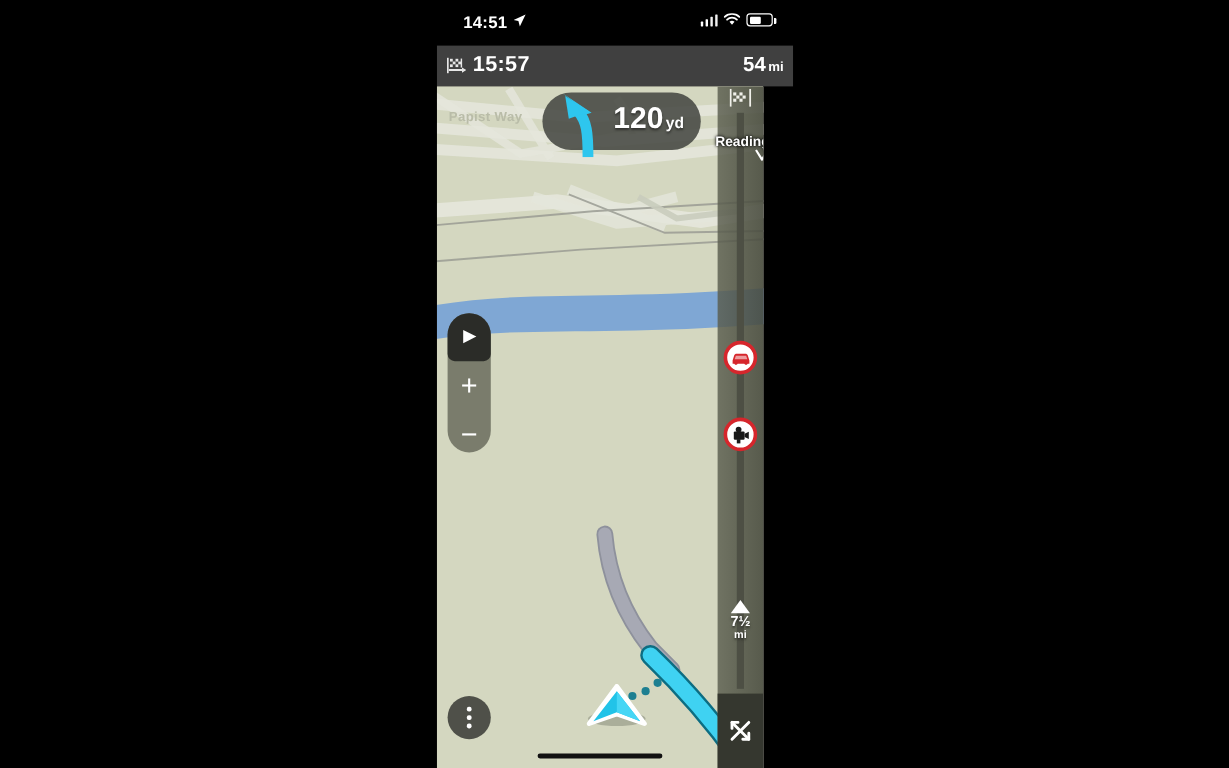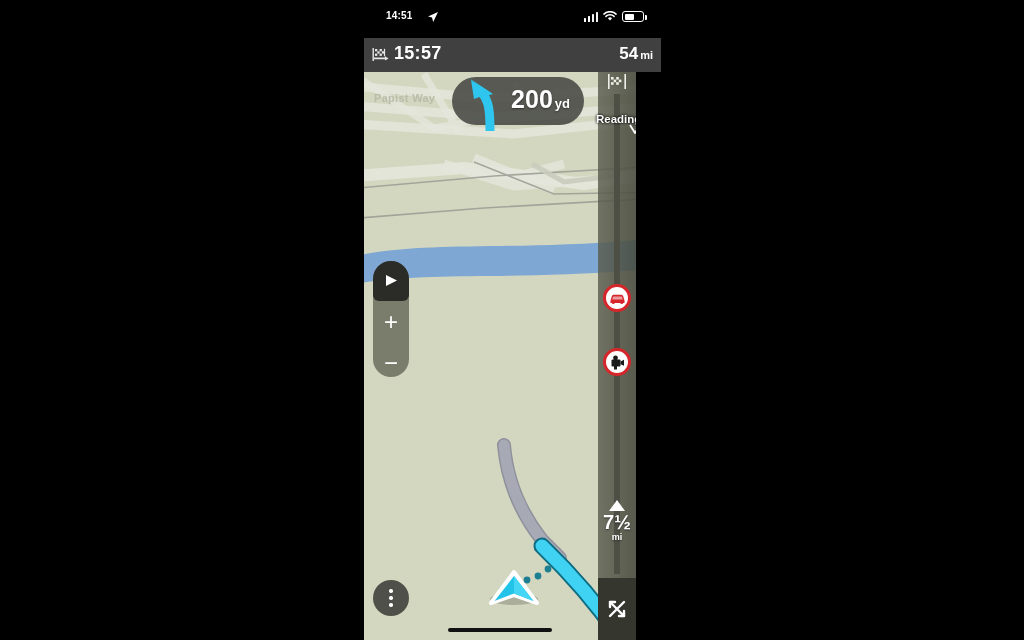--- a/index.html
+++ b/index.html
@@ -5,21 +5,21 @@
   html,body{margin:0;padding:0;background:#000;}
   body{width:1024px;height:640px;overflow:hidden;font-family:"Liberation Sans",sans-serif;}
 
   #screen{position:relative;width:1024px;height:640px;background:#000;}
 
   
   #phone{position:absolute;left:364px;top:0;width:297px;height:640px;background:#000;overflow:hidden;}
 
   
   .statusbar{position:absolute;left:0;top:0;width:297px;height:38px;color:#fff;}
-  .sb-time{position:absolute;left:22px;top:10px;font-size:10px;font-weight:bold;letter-spacing:.2px;}
+  .sb-time{position:absolute;left:22px;top:10px;font-size:14px;font-weight:bold;letter-spacing:.2px;}
   .sb-loc{position:absolute;left:63px;top:11px;width:12px;height:12px;}
   .sb-right{position:absolute;right:17px;top:11px;display:flex;align-items:center;gap:5px;}
   .bars{display:flex;align-items:flex-end;gap:1.5px;height:11px;}
   .bars i{display:block;width:2.5px;background:#fff;border-radius:.5px;}
   .bars i:nth-child(1){height:4px;opacity:1}
   .bars i:nth-child(2){height:6px;opacity:1}
   .bars i:nth-child(3){height:8px;opacity:.95}
   .bars i:nth-child(4){height:10px;opacity:.95}
   .batt{position:relative;width:22px;height:11px;border:1.5px solid #fff;border-radius:3px;box-sizing:border-box;}
   .batt::after{content:"";position:absolute;right:-4px;top:3px;width:2px;height:5px;background:#fff;border-radius:0 1px 1px 0;}
@@ -53,21 +53,21 @@
   .menu-btn{position:absolute;left:9px;top:508px;width:36px;height:36px;border-radius:50%;background:rgba(60,62,56,.88);display:flex;align-items:center;justify-content:center;flex-direction:column;gap:3.5px;}
   .menu-btn i{display:block;width:3.5px;height:3.5px;border-radius:50%;background:#fff;}
 
   
   .routebar{position:absolute;right:0;top:0;width:38px;height:568px;background:linear-gradient(to right,rgba(90,93,78,.82),rgba(70,73,60,.88));}
   .rb-line{position:absolute;left:16px;top:22px;width:6px;height:480px;background:#4d4f44;}
   .rb-flag{position:absolute;left:10px;top:2px;width:18px;height:15px;}
   .rb-icon{position:absolute;left:5px;width:28px;height:28px;border-radius:50%;background:#fff;border:3px solid #d6262c;box-sizing:border-box;display:flex;align-items:center;justify-content:center;}
   .rb-pos{position:absolute;left:0;width:38px;text-align:center;color:#fff;}
   .rb-pos .arw{display:block;margin:0 auto 1px;width:0;height:0;border-left:8px solid transparent;border-right:8px solid transparent;border-bottom:11px solid #fff;}
-  .rb-pos .d{font-size:20px;font-weight:bold;line-height:1;text-shadow:0 1px 2px rgba(0,0,0,.5);}
+  .rb-pos .d{font-size:12px;font-weight:bold;line-height:1;text-shadow:0 1px 2px rgba(0,0,0,.5);}
   .rb-pos .u{font-size:9px;font-weight:bold;line-height:1.3;text-shadow:0 1px 2px rgba(0,0,0,.5);}
   .rb-toggle{position:absolute;left:0;bottom:0;width:38px;height:62px;background:#35372f;display:flex;align-items:center;justify-content:center;}
 
   .streetlabel{position:absolute;color:#fff;font-size:11.5px;font-weight:bold;text-shadow:0 0 3px rgba(0,0,0,.9),0 0 2px rgba(0,0,0,.9);}
   .streetchev{position:absolute;}
 
   .homeind{position:absolute;left:50%;transform:translateX(-50%);bottom:8px;width:104px;height:4px;border-radius:2px;background:#111;}
 </style>
 </head>
 <body>
@@ -176,21 +176,21 @@
         <path d="M26 6 L45.5 31 L26 23.5 L6.5 31 Z" fill="#21c3e8"></path>
         <path d="M26 6 L45.5 31 L26 23.5 Z" fill="#46d6f5"></path>
       </svg>
 
       <div class="turnpanel">
         <svg class="turnarrow" viewBox="0 0 46 56">
           <path d="M26 56 C 26 36, 25 26, 18 18" stroke="#2ec6ee" stroke-width="9" fill="none" stroke-linecap="butt"></path>
           <path d="M7 5 L27 18 L10 24 Z" fill="#2ec6ee"></path>
           <path d="M5 3 L29 19 L22 21 L14 10 Z" fill="#2ec6ee"></path>
         </svg>
-        <div class="turndist"><b>200</b><span>yd</span></div>
+        <div class="turndist"><b>120</b><span>yd</span></div>
       </div>
 
       <div class="ctl-pill"></div>
       <div class="ctl-top">
         <svg width="16" height="16" viewBox="0 0 16 16">
           <path d="M3 2 L14 7.5 L3 13 Z" fill="#ffffff"></path>
         </svg>
       </div>
       <div class="ctl-plus">+</div>
       <div class="ctl-minus">−</div>

